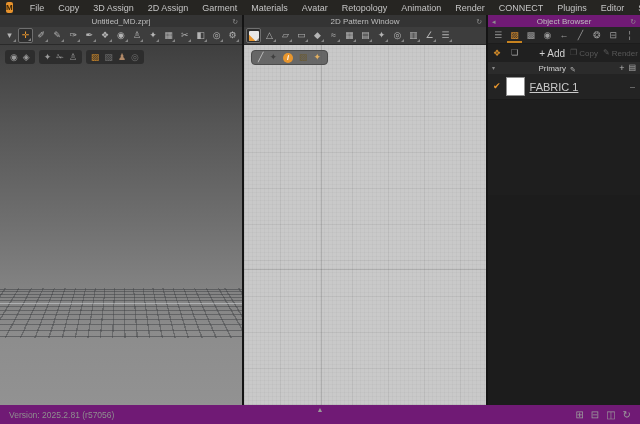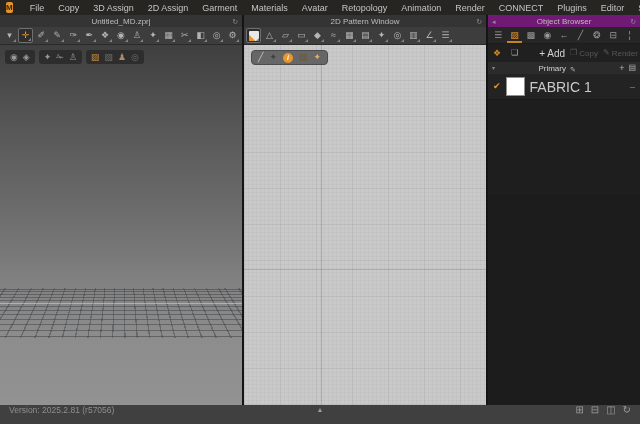--- a/index.html
+++ b/index.html
@@ -95,28 +95,28 @@
   .sec-arrow { font-size:6px; color:#8a8a8a; line-height:1; }
   .sec-center { flex:1; display:flex; align-items:flex-end; justify-content:center; gap:4px; }
   .sec-name { font-size:8px; color:#d0d0d0; }
   .sec-edit { font-size:7px; color:#b5b5b5; line-height:1; }
   .sec-right { display:flex; align-items:center; gap:4px; }
   .sec-plus { font-size:9px; color:#b5b5b5; line-height:1; }
   .sec-folder { font-size:8px; color:#b5b5b5; line-height:1; }
   .fabrow { height:26px; background:#232323; display:flex; align-items:center; padding:0 5px; gap:5px; flex:0 0 26px; border-bottom:1px solid #1a1a1a; }
   .fab-check { color:#E8962E; font-size:9px; line-height:1; }
   .swatch { width:19px; height:19px; background:#ffffff; border:1px solid #8f8f8f; }
-  .fab-name { font-size:14px; color:#cacaca; flex:1; }
+  .fab-name { font-size:11px; color:#cacaca; flex:1;text-decoration:underline; }
   .fab-minus { font-size:9px; color:#8a8a8a; }
   .oblist { height:95px; background:#1e1e1e; flex:0 0 95px; }
   .peh { height:12px; background:#2c2c2c; display:flex; align-items:center; justify-content:center; position:relative; flex:0 0 12px; border-top:1px solid #141414; }
   .pebody { flex:1 1 auto; background:#1c1c1c; }
 
   
-  .statusbar { height:19px; background:#404040; display:flex; align-items:flex-start; padding:0 9px; flex:0 0 19px; position:relative; }
+  .statusbar { height:19px; background:#701a75; display:flex; align-items:center; padding:0 9px; flex:0 0 19px; position:relative; }
   .version { font-size:8.5px; color:#8f8f8f; }
   .sb-arrow { position:absolute; left:50%; transform:translateX(-50%); top:1px; font-size:7px; color:#9a9a9a; }
   .sb-icons { margin-left:auto; display:flex; align-items:center; gap:7px; }
   .sbi { font-size:10px; color:#9c9c9c; line-height:1; }
 </style>
 </head>
 <body>
 
 <div class="app">
 

